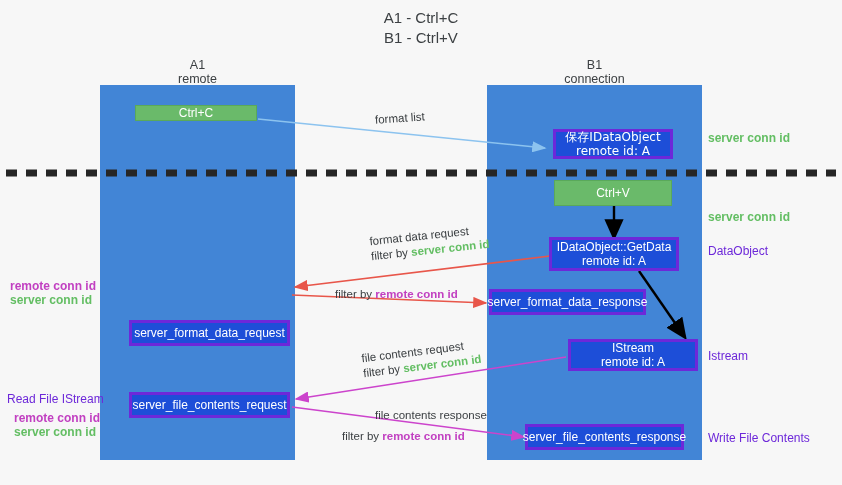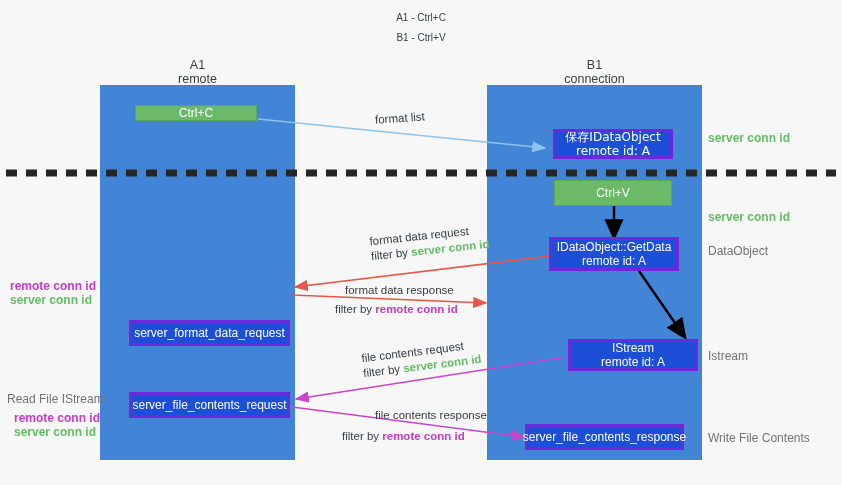--- a/index.html
+++ b/index.html
@@ -20,34 +20,34 @@
 
   .box{
     position:absolute;box-sizing:border-box;
     display:flex;flex-direction:column;align-items:center;justify-content:center;
     color:#ffffff;font-size:12px;line-height:14px;text-align:center;
   }
   .box.green{background:#6aba6a;border:1px solid #5aa95a;}
   .box.orange{background:#1d4ed8;border:3px solid #6d28d9;}
 
   .side-label{
-    position:absolute;font-size:12px;line-height:15px;color:#737373;
+    position:absolute;font-size:12px;line-height:15px;color:#6d28d9;
     white-space:pre-line;
   }
   .green-txt{color:#63be63;font-weight:bold;}
   .purple-txt{color:#c13fc1;font-weight:bold;}
 
   .edge-label{
     position:absolute;font-size:11.5px;line-height:15px;color:#3c4043;
     white-space:nowrap;
   }
 
   .title{
     position:absolute;left:0;top:8px;width:842px;text-align:center;
-    font-size:10px;line-height:20px;color:#3c4043;white-space:pre-line;
+    font-size:15px;line-height:20px;color:#3c4043;white-space:pre-line;
   }
 
   .cjk{font-family:"DejaVu Sans", sans-serif;}
 </style>
 </head>
 <body>
 
 <div id="stage">
 
   <div class="title">A1 - Ctrl+C
@@ -109,20 +109,23 @@
 
   <div class="box orange" style="left:549px;top:237px;width:130px;height:34px;">
     <span style="white-space:pre-line;">IDataObject::GetData
 remote id: A</span>
   </div>
 
   <div class="box orange" style="left:129px;top:276px;width:161px;height:26px;margin-top:44px;">
     <span>server_format_data_request</span>
   </div>
 
+  <div class="box orange" style="left:489px;top:289px;width:157px;height:26px;">
+    <span>server_format_data_response</span>
+  </div>
 
   <div class="box orange" style="left:568px;top:339px;width:130px;height:32px;">
     <span style="white-space:pre-line;">IStream
 remote id: A</span>
   </div>
 
   <div class="box orange" style="left:129px;top:392px;width:161px;height:26px;">
     <span>server_file_contents_request</span>
   </div>
 
@@ -146,21 +149,20 @@
   <div class="edge-label" style="left:375px;top:111px;transform:rotate(-4deg);">format list</div>
 
   <div class="edge-label" style="left:370px;top:228px;transform:rotate(-6deg);">
     <div>format data request</div>
     <div>
       <span>filter by </span><span class="green-txt">server conn id</span>
     </div>
   </div>
 
   <div class="edge-label" style="left:345px;top:283px;">
-    <div>format data response</div>
     <div style="margin-top:4px;margin-left:-10px;">
       <span>filter by </span><span class="purple-txt">remote conn id</span>
     </div>
   </div>
 
   <div class="edge-label" style="left:362px;top:344px;transform:rotate(-7deg);">
     <div>file contents request</div>
     <div>
       <span>filter by </span><span class="green-txt">server conn id</span>
     </div>

